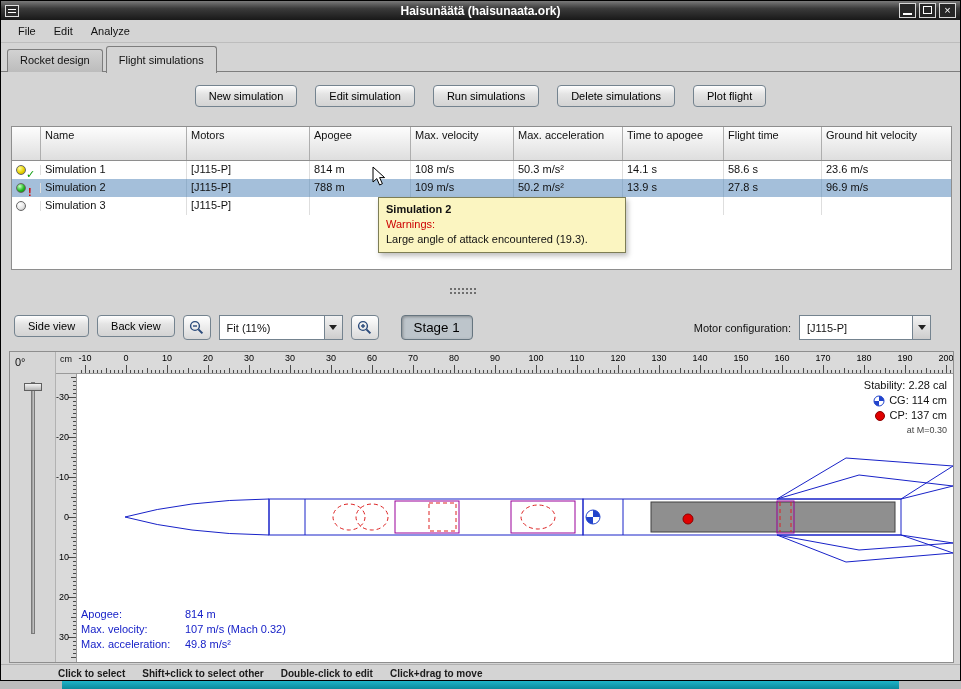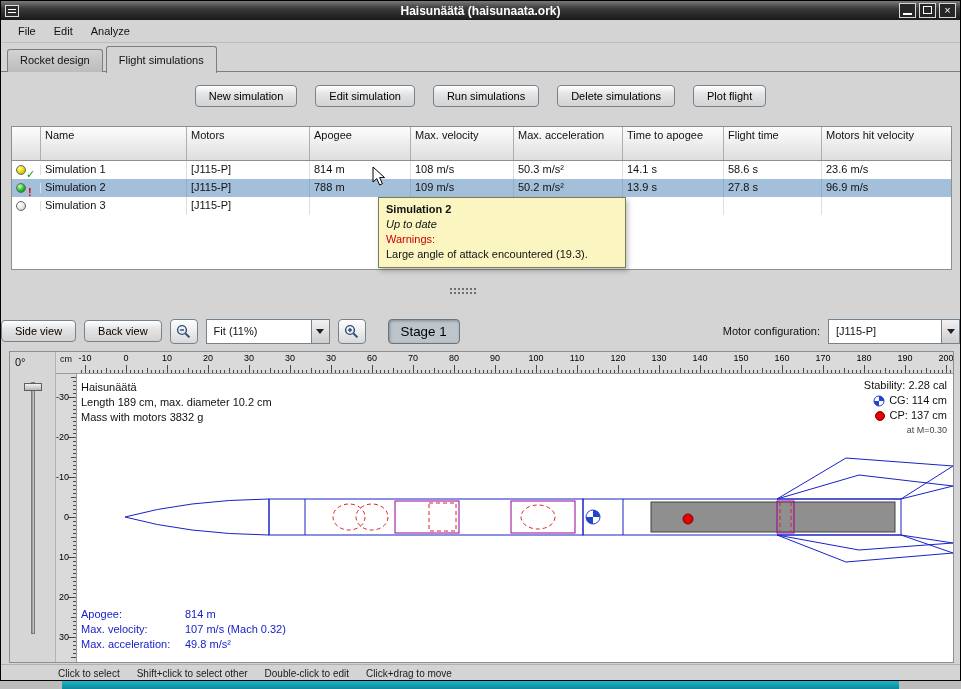--- a/index.html
+++ b/index.html
@@ -56,21 +56,21 @@
   .tooltip{position:absolute;left:377px;top:196px;width:248px;background:#fbf5c1;border:1px solid #7d7d55;padding:4px 7px 5px;line-height:15px;box-shadow:2px 3px 5px rgba(0,0,0,.25);z-index:6}
   .tt-title{font-weight:bold}
   .tt-state{font-style:italic}
   .tt-warn-label{color:#cc0000}
 
   .cursor{position:absolute;left:371px;top:165px;z-index:7}
 
   .splitter-dots{position:absolute;left:448px;top:286px;width:28px;height:7px;background-image:radial-gradient(#6f6f6f 1px,transparent 1.3px);background-size:4px 4px}
 
   
-  .view-toolbar{position:absolute;top:314px;left:0;right:0;height:32px;display:flex;align-items:center;padding:0 0;gap:8px}
+  .view-toolbar{position:absolute;top:314px;left:0;right:16px;height:32px;display:flex;align-items:flex-start;padding:0 13px;gap:8px}
   .icon-btn{width:28px;height:25px;border:1px solid #74838f;border-radius:4px;background:linear-gradient(#ffffff,#d9d9d9);display:flex;align-items:center;justify-content:center}
   .toggle-btn{background:#bdc5cb;border:1px solid #66757f;border-radius:4px;padding:4px 12px;box-shadow:inset 1px 1px 3px rgba(0,0,0,.3);margin-left:14px}
   .combo{display:flex;height:25px;border:1px solid #74838f;background:#fff;align-items:center}
   .combo .val{padding:0 7px;white-space:nowrap}
   .combo .arrow{width:18px;height:100%;background:linear-gradient(#f2f2f2,#cdcdcd);border-left:1px solid #74838f;display:flex;align-items:center;justify-content:center}
   .arrow-tri{width:0;height:0;border-left:4px solid transparent;border-right:4px solid transparent;border-top:5px solid #222}
   .mc-group{margin-left:auto;display:flex;align-items:center;gap:8px}
 
   
   .view-panel{position:absolute;left:8px;top:350px;width:945px;height:312px;border:1px solid #8e8e8e;background:#d6d6d6;display:grid;grid-template-columns:46px 21px 1fr;grid-template-rows:22px 1fr}
@@ -91,21 +91,21 @@
 
   .rocket-info{position:absolute;left:4px;top:6px;line-height:15px}
   .stability-box{position:absolute;right:6px;top:4px;text-align:right;line-height:15px}
   .stab-line{display:flex;align-items:center;justify-content:flex-end;gap:4px}
   .stab-mach{font-size:9px;color:#444}
   .flight-stats{position:absolute;left:4px;bottom:10px;color:#1822c8;line-height:15px}
   .fs-row{display:flex}
   .fs-label{width:104px;flex:none}
 
   
-  .statusbar{position:absolute;left:0;top:663px;width:100%;height:17px;background:#d4d4d4;border-top:1px solid #b0b0b0;display:flex;align-items:center;padding-left:57px;font-size:10px;font-weight:normal;color:#1a1a1a}
+  .statusbar{position:absolute;left:0;top:663px;width:100%;height:17px;background:#d4d4d4;border-top:1px solid #b0b0b0;display:flex;align-items:center;padding-left:57px;font-size:10px;font-weight:bold;color:#1a1a1a}
   .statusbar span{margin-right:17px}
 </style>
 </head>
 <body>
 
 <div class="window">
 
   <div class="titlebar">
     <div class="win-icon"></div>
     <div class="title-text">Haisunäätä (haisunaata.ork)</div>
@@ -145,21 +145,21 @@
   <div class="sim-table">
     <div class="thead">
       <div class="th col-status"></div>
       <div class="th col-name">Name</div>
       <div class="th col-motors">Motors</div>
       <div class="th col-apogee">Apogee</div>
       <div class="th col-maxv">Max. velocity</div>
       <div class="th col-maxa">Max. acceleration</div>
       <div class="th col-tta">Time to apogee</div>
       <div class="th col-ft">Flight time</div>
-      <div class="th col-ghv">Motors hit velocity</div>
+      <div class="th col-ghv">Ground hit velocity</div>
     </div>
 
     <div class="tr">
       <div class="status-cell col-status">
         <span class="ball ball-yellow"></span>
         <span class="mark mark-green">✓</span>
       </div>
       <div class="td col-name">Simulation 1</div>
       <div class="td col-motors">[J115-P]</div>
       <div class="td col-apogee">814 m</div>
@@ -195,21 +195,20 @@
       <div class="td col-maxv"></div>
       <div class="td col-maxa"></div>
       <div class="td col-tta"></div>
       <div class="td col-ft"></div>
       <div class="td col-ghv"></div>
     </div>
   </div>
 
   <div class="tooltip">
     <div class="tt-title">Simulation 2</div>
-    <div class="tt-state">Up to date</div>
     <div class="tt-warn-label">Warnings:</div>
     <div>Large angle of attack encountered (19.3).</div>
   </div>
 
   <div class="cursor">
     <svg width="14" height="21" viewBox="0 0 14 21">
         <path d="M1,1 L1,16 L4.8,12.6 L7.6,19 L10.4,17.7 L7.6,11.6 L12.6,11.6 Z" fill="#ffffff" stroke="#000000"></path>
       </svg>
   </div>
 
@@ -604,25 +603,20 @@
           <line x1="714" y1="128" x2="714" y2="158"></line>
         </g>
         <g>
           <circle cx="516" cy="143" r="7" fill="#ffffff" stroke="#2244cc"></circle>
           <path d="M516,136 A7,7 0 0 1 523,143 L516,143 Z" fill="#2244cc"></path>
           <path d="M516,150 A7,7 0 0 1 509,143 L516,143 Z" fill="#2244cc"></path>
         </g>
         <circle cx="611" cy="145" r="5" fill="#e00000" stroke="#8a0000"></circle>
       </svg>
 
-      <div class="rocket-info">
-        <div>Haisunäätä</div>
-        <div>Length 189 cm, max. diameter 10.2 cm</div>
-        <div>Mass with motors 3832 g</div>
-      </div>
 
       <div class="stability-box">
         <div>Stability: 2.28 cal</div>
         <div class="stab-line">
           <svg width="12" height="12" viewBox="0 0 12 12">
               <circle cx="6" cy="6" r="5" fill="#ffffff" stroke="#2244cc"></circle>
               <path d="M6,1 A5,5 0 0 1 11,6 L6,6 Z" fill="#2244cc"></path>
               <path d="M6,11 A5,5 0 0 1 1,6 L6,6 Z" fill="#2244cc"></path>
             </svg>
           <span>CG: 114 cm</span>

